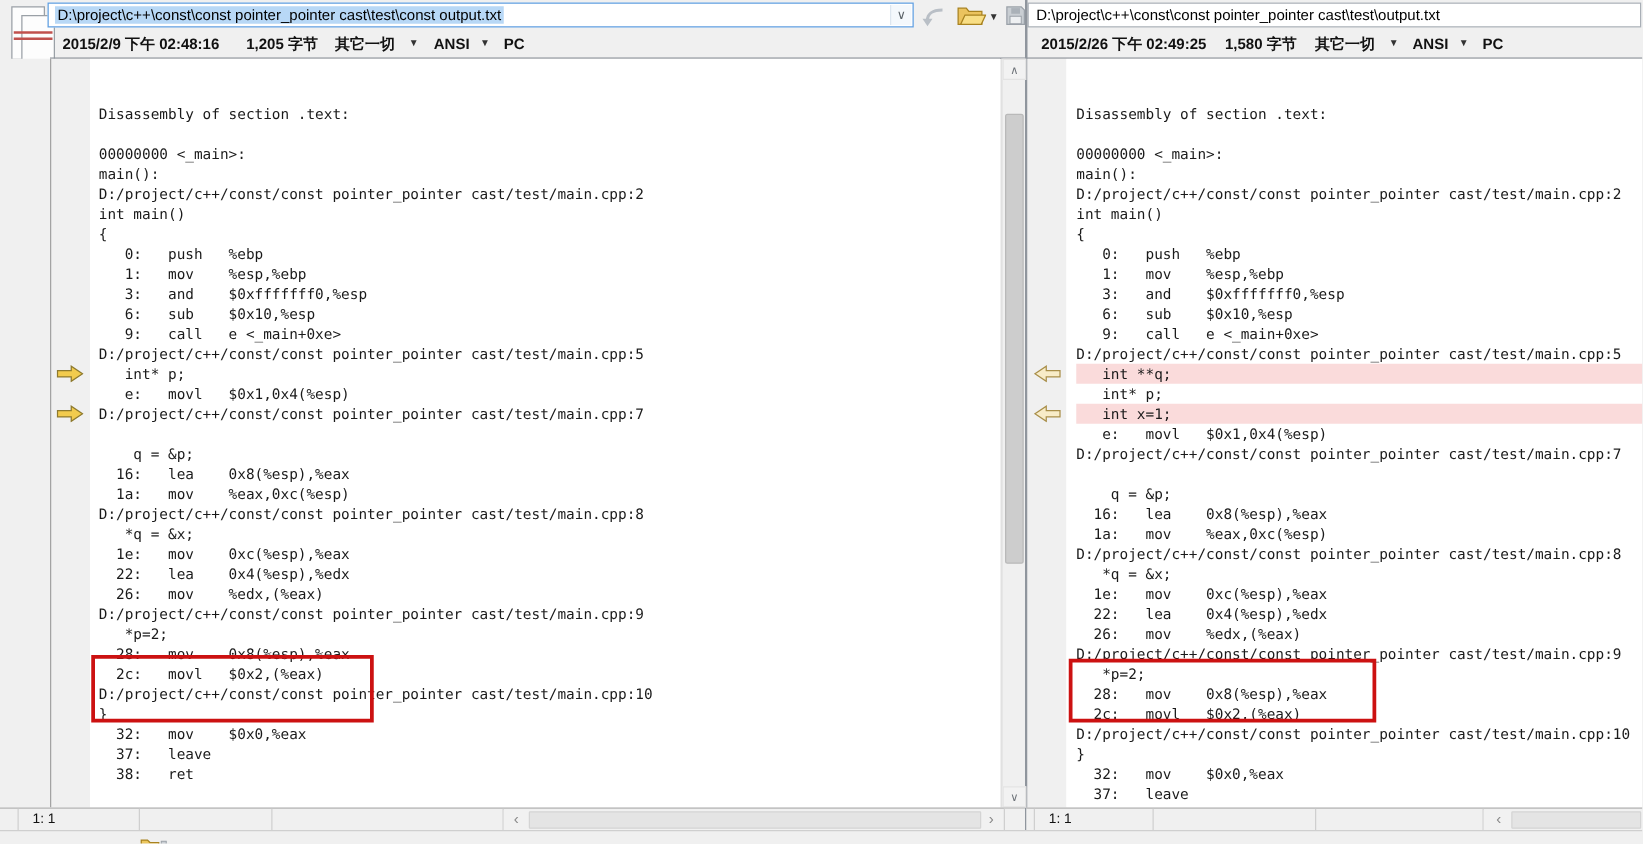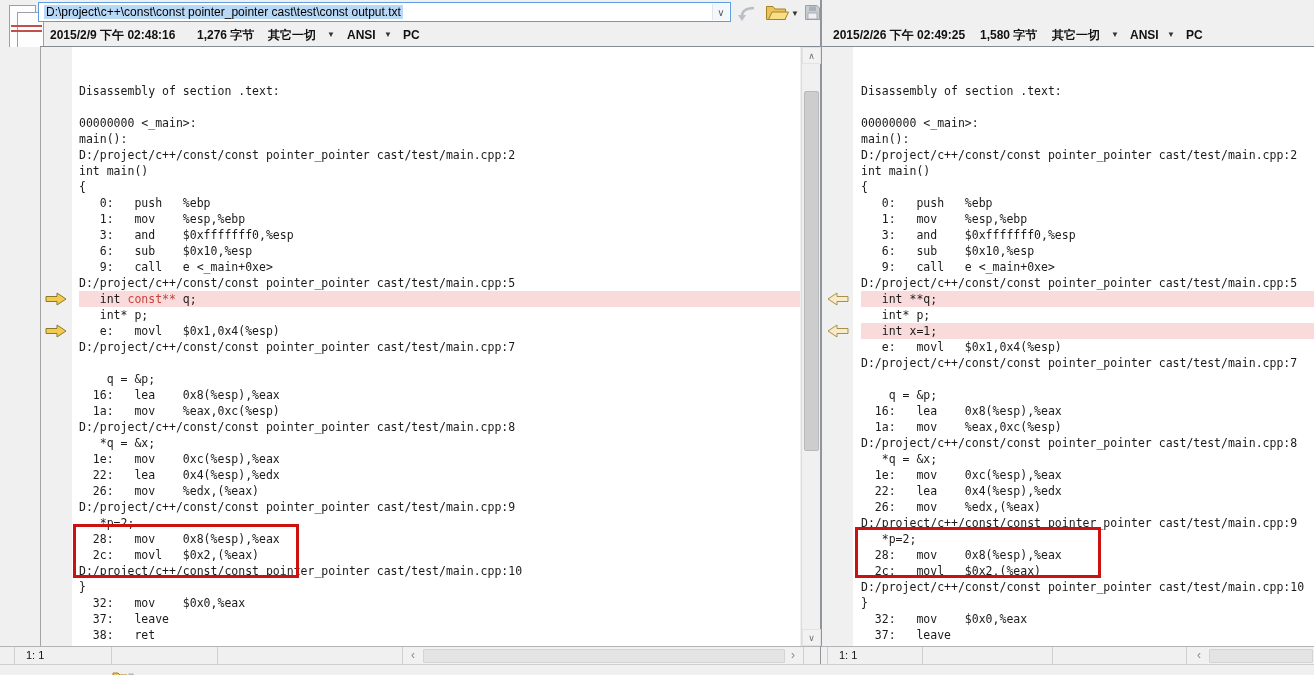--- a/index.html
+++ b/index.html
@@ -120,28 +120,31 @@
   <span class="tool-icon" style="left:804px;top:4px;">
     <svg width="17" height="17" viewBox="0 0 17 17">
       <path d="M1.5,1.5 L13,1.5 L15.5,4 L15.5,15.5 L1.5,15.5 Z" fill="#c9ced3" stroke="#9aa1a8"></path>
       <rect x="4" y="9" width="9" height="6" fill="#eef0f2" stroke="#9aa1a8" stroke-width="0.8"></rect>
       <rect x="5" y="2.5" width="7" height="4.5" fill="#aab1b8"></rect>
     </svg>
   </span>
 
   <div class="info-row" style="left:0;width:820px;">
     <span class="info-item" style="left:50px;">2015/2/9 下午 02:48:16</span>
-    <span class="info-item" style="left:197px;">1,276 字节</span>
+    <span class="info-item" style="left:197px;">1,205 字节</span>
     <span class="info-item" style="left:268px;">其它一切</span>
     <span class="info-item caret" style="left:327px;">▼</span>
     <span class="info-item" style="left:347px;">ANSI</span>
     <span class="info-item caret" style="left:384px;">▼</span>
     <span class="info-item" style="left:403px;">PC</span>
   </div>
 
+  <div class="path-field">
+    <span class="txt">D:\project\c++\const\const pointer_pointer cast\test\output.txt</span>
+  </div>
 
   <div class="info-row" style="left:821px;width:493px;">
     <span class="info-item" style="left:12px;">2015/2/26 下午 02:49:25</span>
     <span class="info-item" style="left:159px;">1,580 字节</span>
     <span class="info-item" style="left:231px;">其它一切</span>
     <span class="info-item caret" style="left:290px;">▼</span>
     <span class="info-item" style="left:309px;">ANSI</span>
     <span class="info-item caret" style="left:346px;">▼</span>
     <span class="info-item" style="left:365px;">PC</span>
   </div>
@@ -167,21 +170,20 @@
       <div class="code-line"><span>main():</span></div>
       <div class="code-line"><span>D:/project/c++/const/const pointer_pointer cast/test/main.cpp:2</span></div>
       <div class="code-line"><span>int main()</span></div>
       <div class="code-line"><span>{</span></div>
       <div class="code-line"><span>   0:   push   %ebp</span></div>
       <div class="code-line"><span>   1:   mov    %esp,%ebp</span></div>
       <div class="code-line"><span>   3:   and    $0xfffffff0,%esp</span></div>
       <div class="code-line"><span>   6:   sub    $0x10,%esp</span></div>
       <div class="code-line"><span>   9:   call   e &lt;_main+0xe&gt;</span></div>
       <div class="code-line"><span>D:/project/c++/const/const pointer_pointer cast/test/main.cpp:5</span></div>
-      <div class="code-line hl"><span>   int </span><span class="r">const**</span><span> q;</span></div>
       <div class="code-line"><span>   int* p;</span></div>
       <div class="code-line"><span>   e:   movl   $0x1,0x4(%esp)</span></div>
       <div class="code-line"><span>D:/project/c++/const/const pointer_pointer cast/test/main.cpp:7</span></div>
       <div class="code-line"><span></span></div>
       <div class="code-line"><span>    q = &amp;p;</span></div>
       <div class="code-line"><span>  16:   lea    0x8(%esp),%eax</span></div>
       <div class="code-line"><span>  1a:   mov    %eax,0xc(%esp)</span></div>
       <div class="code-line"><span>D:/project/c++/const/const pointer_pointer cast/test/main.cpp:8</span></div>
       <div class="code-line"><span>   *q = &amp;x;</span></div>
       <div class="code-line"><span>  1e:   mov    0xc(%esp),%eax</span></div>

